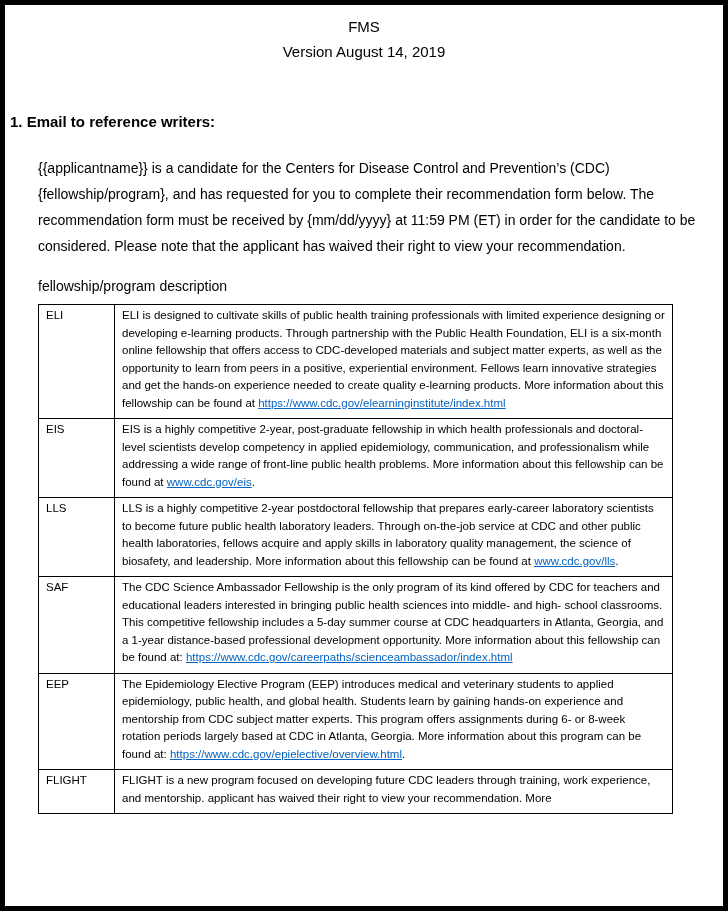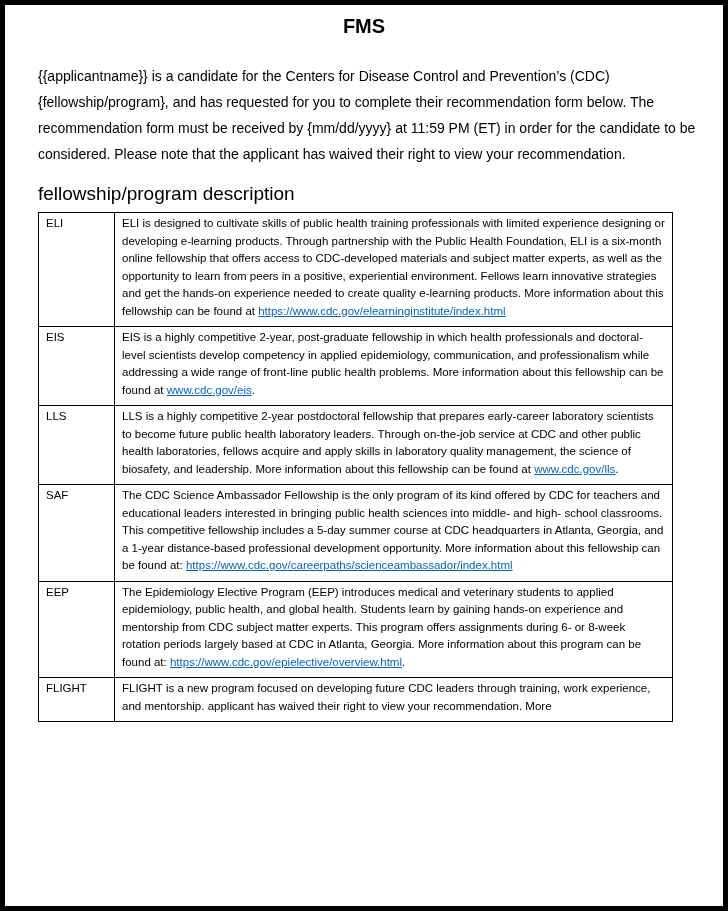--- a/index.html
+++ b/index.html
@@ -16,22 +16,22 @@
     box-sizing: border-box;
     border: 5px solid #000000;
     background: #ffffff;
     overflow: hidden;
   }
   .title-block {
     padding-top: 9px;
     text-align: center;
   }
   .title-line {
-    font-size: 20px;
-    font-weight: bold;
+    font-size: 15px;
+    font-weight: normal;
     line-height: 25px;
     text-align: center;
   }
   .section-heading {
     margin: 48px 0 0 5px;
     font-size: 15px;
     font-weight: bold;
     line-height: 19px;
   }
   .salutation {
@@ -40,21 +40,21 @@
     line-height: 18px;
   }
   .body-paragraph {
     margin: 24px 8px 0 33px;
     width: 682px;
     font-size: 14px;
     line-height: 26px;
   }
   .table-caption {
     margin: 9px 0 0 33px;
-    font-size: 19px;
+    font-size: 14px;
     line-height: 18px;
     padding-top: 9px;
   }
   table.programs {
     margin: 9px 0 0 33px;
     border-collapse: collapse;
     width: 634px;
     table-layout: fixed;
   }
   table.programs td {
@@ -75,22 +75,24 @@
     cursor: pointer;
   }
 </style>
 </head>
 <body>
 
 <div class="page">
 
   <div class="title-block">
     <div class="title-line">FMS</div>
+    <div class="title-line">Version August 14, 2019</div>
   </div>
 
+  <div class="section-heading">1. Email to reference writers:</div>
 
 
   <div class="body-paragraph">{{applicantname}} is a candidate for the Centers for Disease Control and Prevention’s (CDC) {fellowship/program}, and has requested for you to complete their recommendation form below. The recommendation form must be received by {mm/dd/yyyy} at 11:59 PM (ET) in order for the candidate to be considered. Please note that the applicant has waived their right to view your recommendation.</div>
 
   <div class="table-caption">fellowship/program description</div>
 
   <table class="programs">
     <tbody>
         <tr>
           <td class="code-cell">ELI</td>

